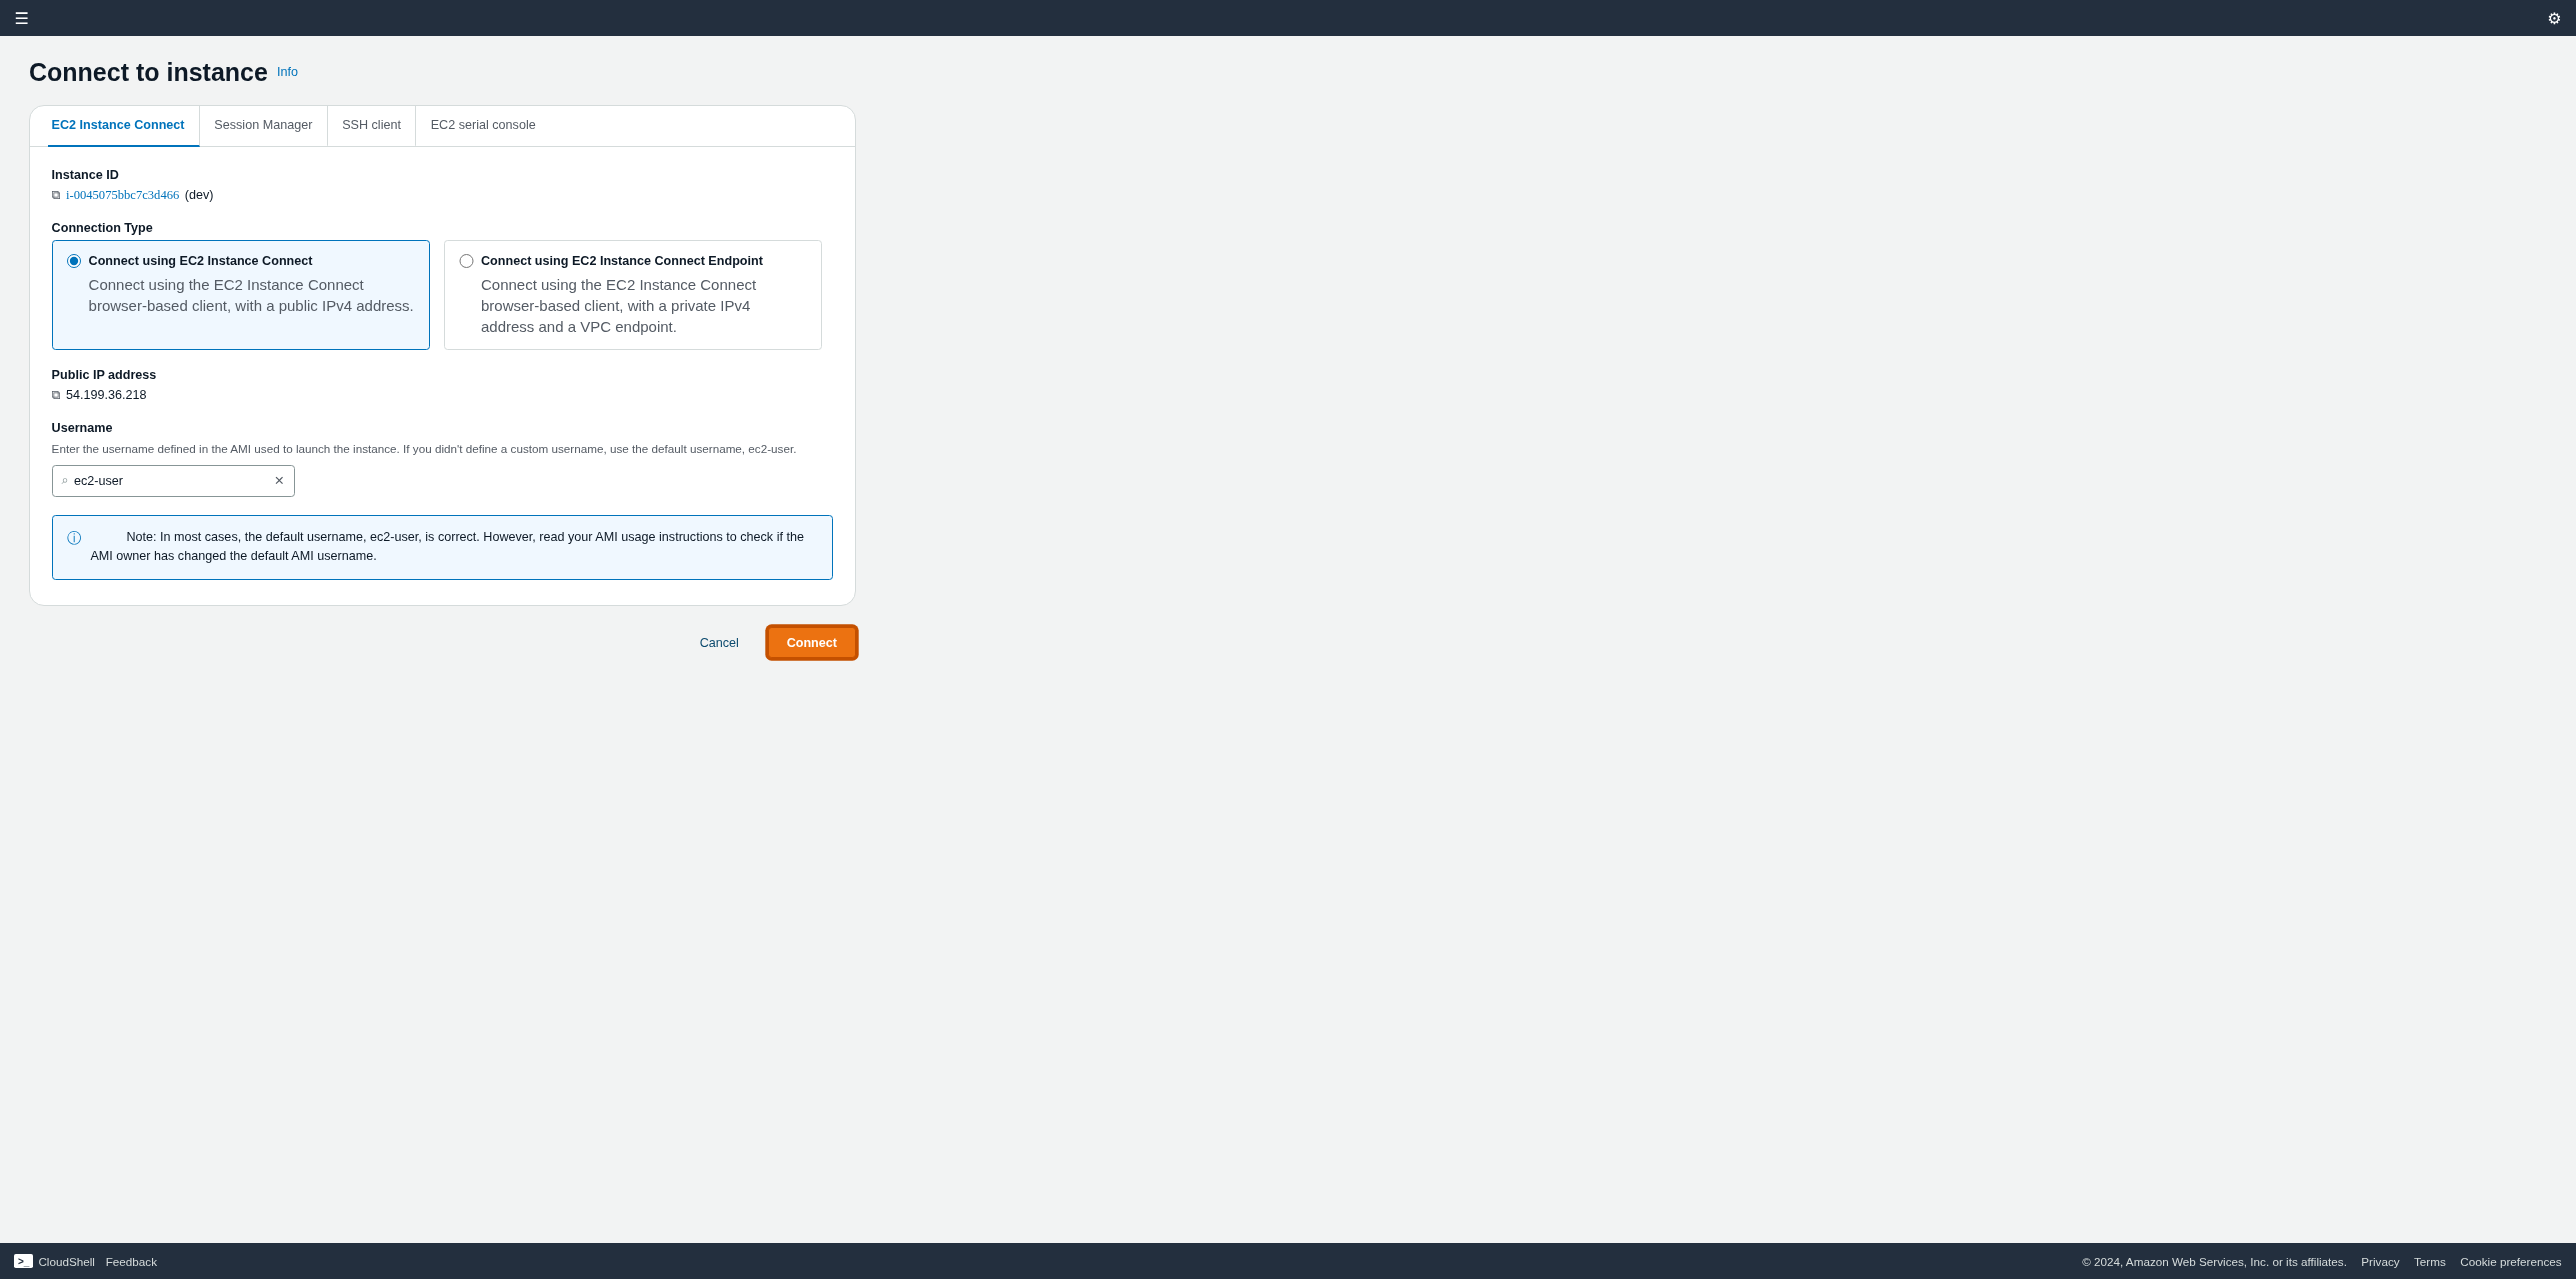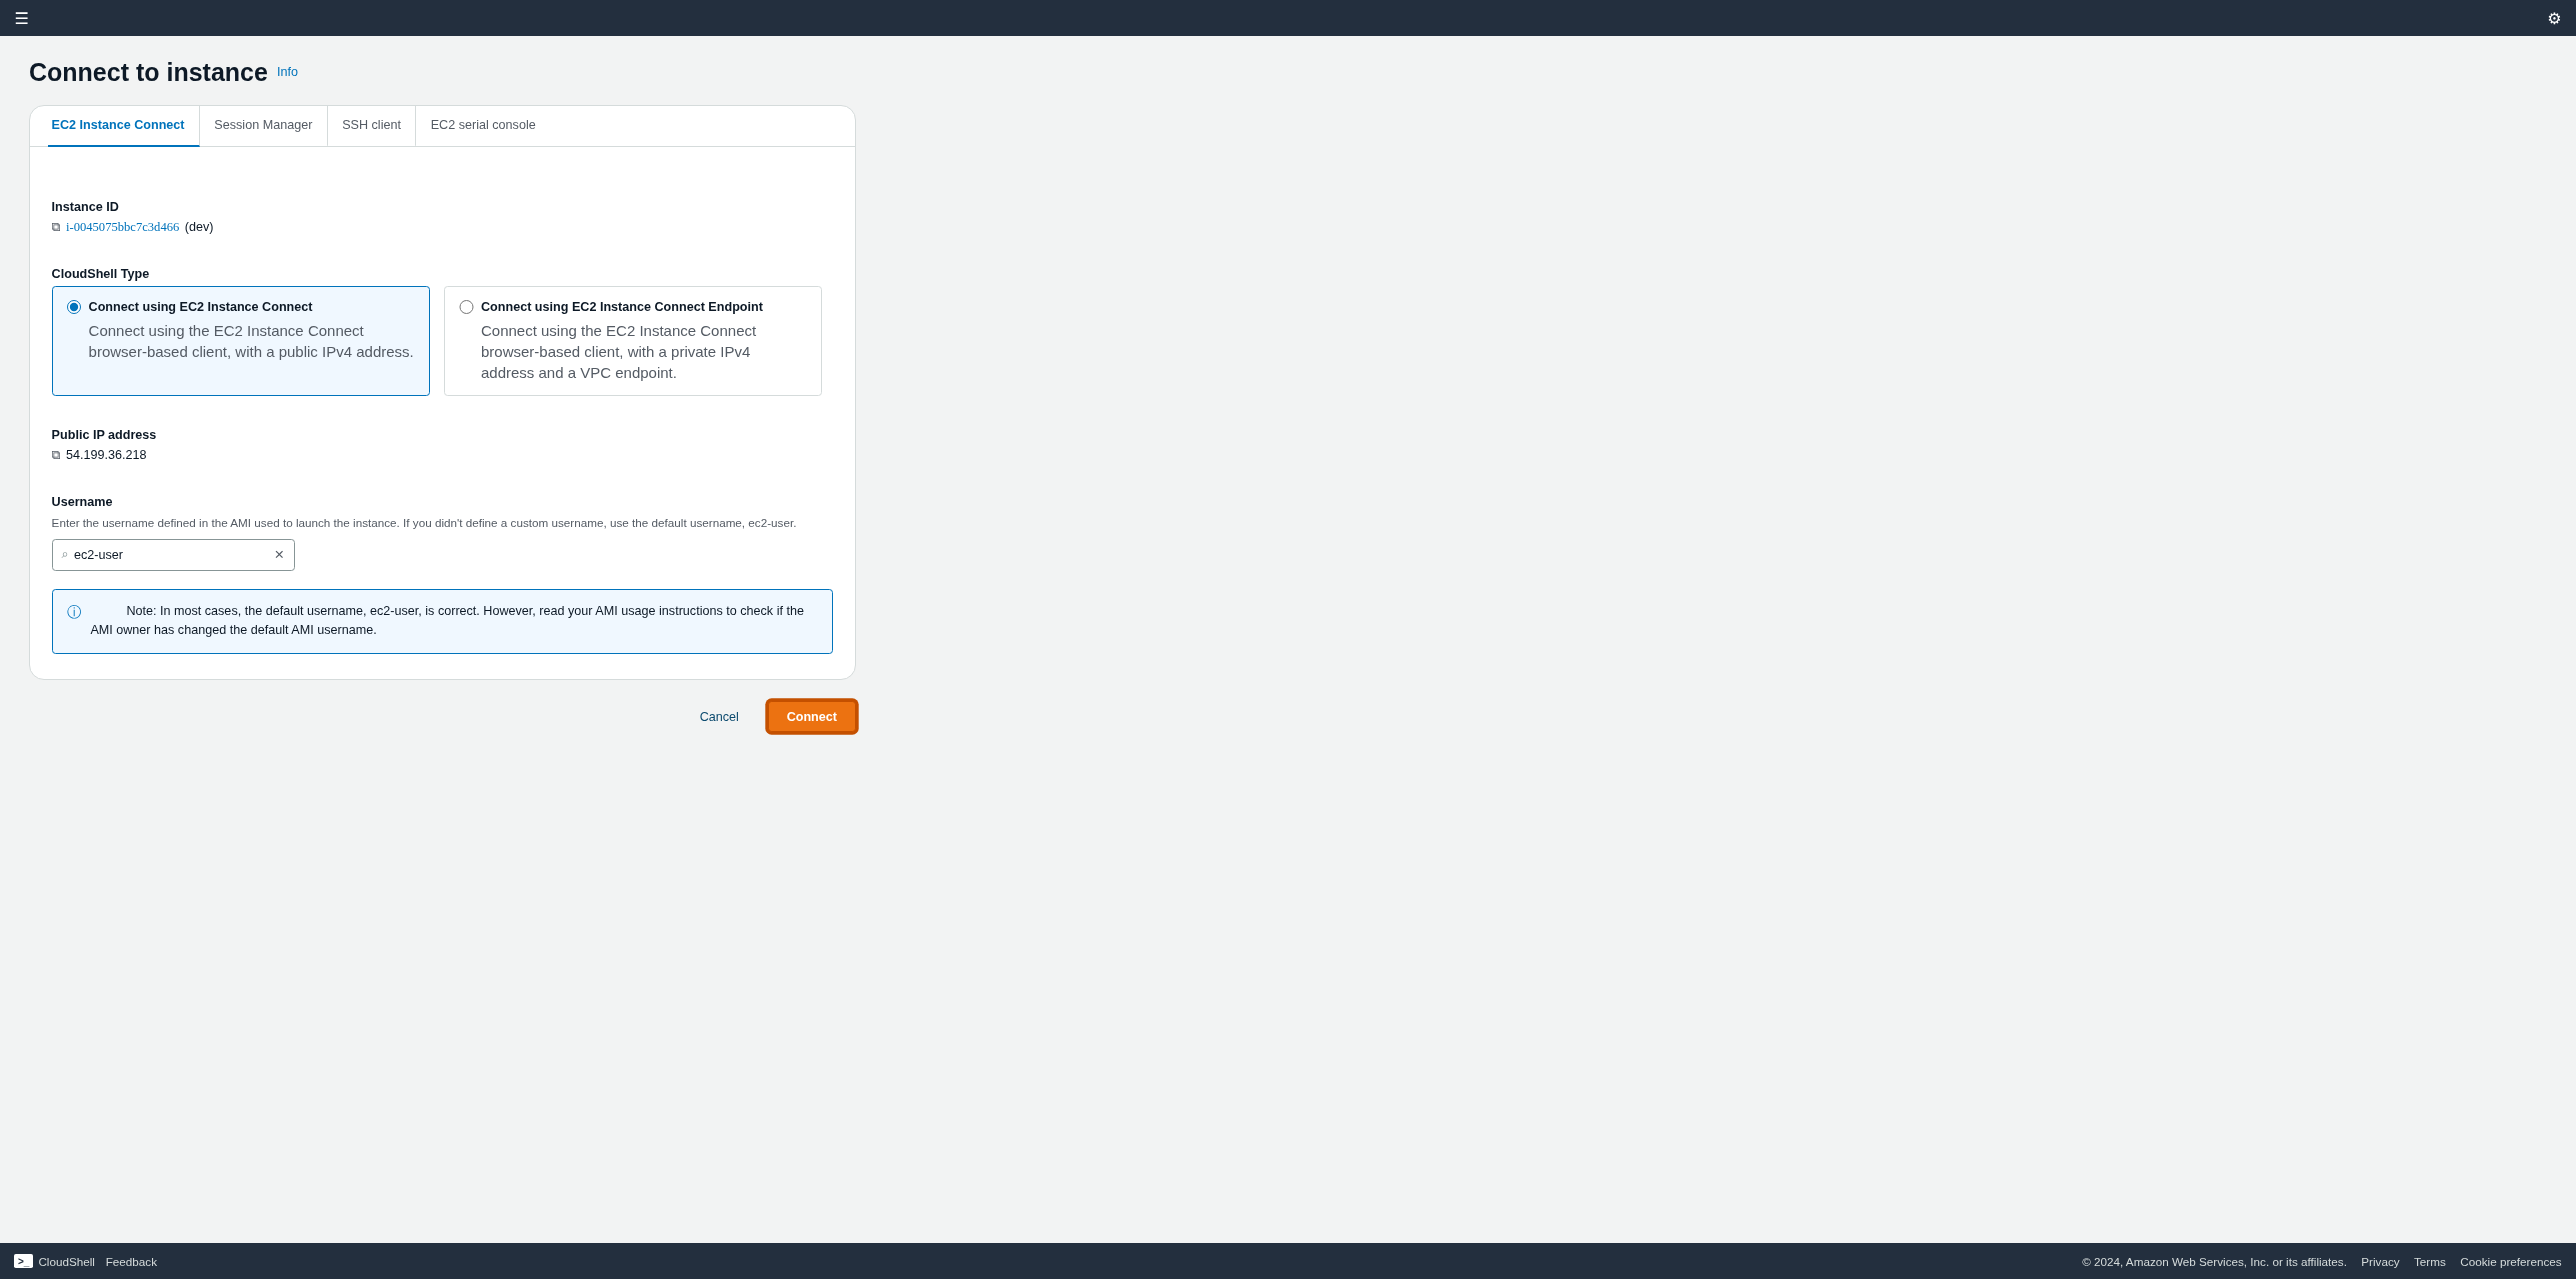--- a/index.html
+++ b/index.html
@@ -111,21 +111,20 @@
     }
 
     
     .panel-body {
       padding: 21.6px 21.6px 25px;
     }
 
     
     .field-group {
       margin-bottom: 18px;
-      margin-top: 32px;
     }
     .field-label {
       font-size: 12.6px;
       font-weight: 700;
       color: #0d1926;
       margin-bottom: 5.4px;
     }
     .field-value-row {
       display: flex;
       align-items: center;
@@ -374,21 +373,21 @@
       <div class="field-group">
         <div class="field-label">Instance ID</div>
         <div class="field-value-row">
           <span class="copy-icon">⧉</span>
           <a class="instance-id-link">i-0045075bbc7c3d466</a>
           <span class="instance-env">(dev)</span>
         </div>
       </div>
 
       <div class="field-group">
-        <div class="field-label">CloudShell Type</div>
+        <div class="field-label">Connection Type</div>
         <div class="connection-type-row">
 
           <div class="radio-card selected">
             <div class="radio-card-header">
               <input type="radio" class="radio-input" name="connection-type" checked="" style="">
               <span class="radio-card-title">Connect using EC2 Instance Connect</span>
             </div>
             <div class="radio-card-desc">Connect using the EC2 Instance Connect browser-based client, with a public IPv4 address.</div>
           </div>
 

